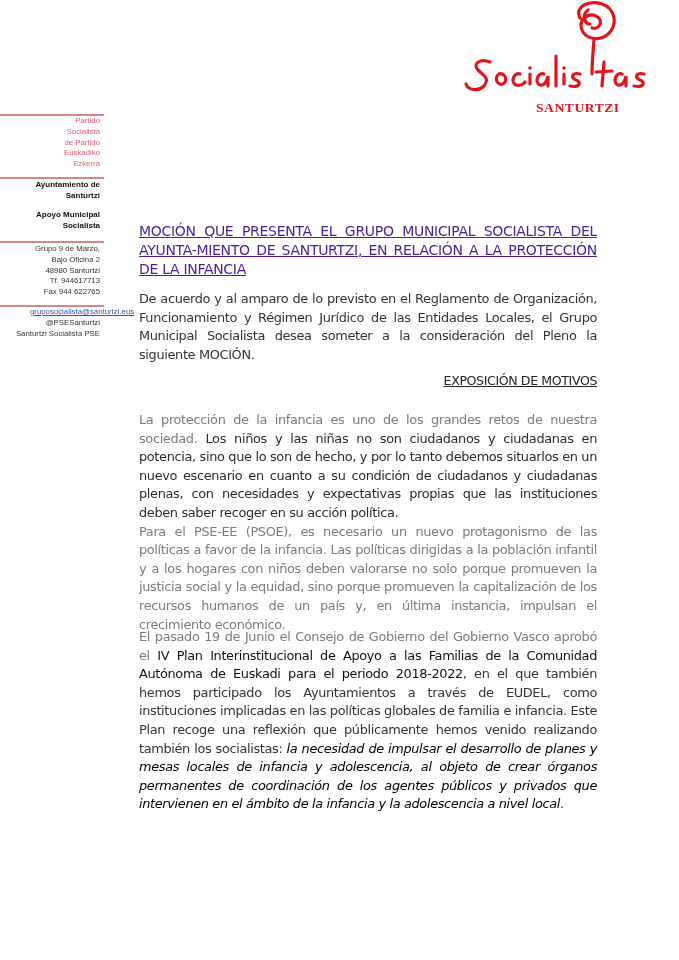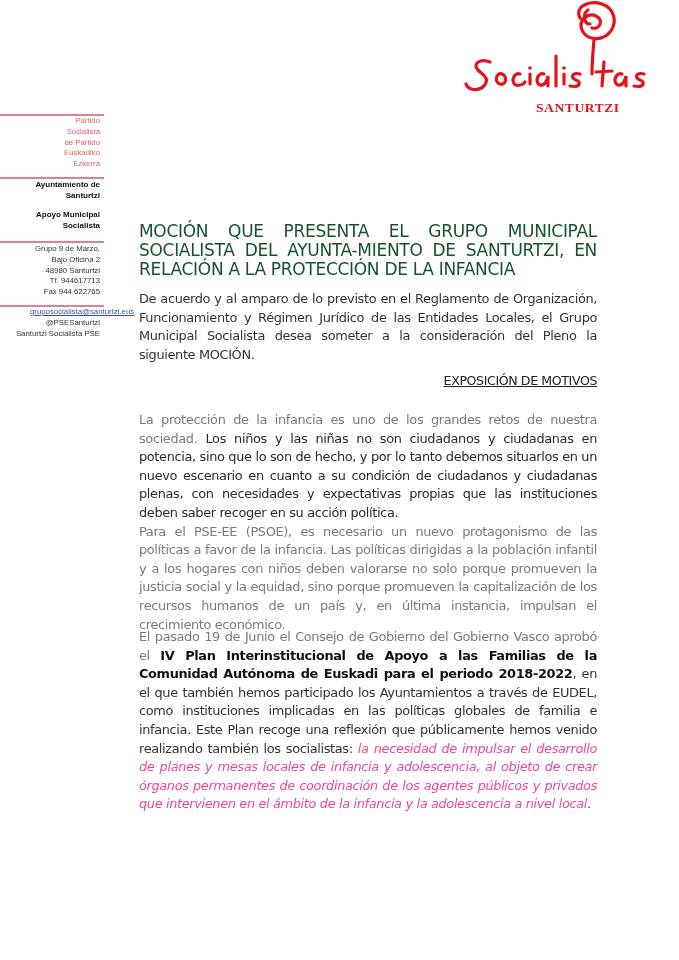--- a/index.html
+++ b/index.html
@@ -13,30 +13,30 @@
     
     .sidebar { position: absolute; left: 0; top: 0; width: 104px; }
     .rule { position: absolute; left: 0; width: 104px; height: 2px; background: #d8848c; }
     .sb-block { position: absolute; right: 4px; width: 104px; text-align: right; font-size: 7.8px; line-height: 10.8px; color: #333; }
     .sb-red { color: #e0606a; }
     .sb-bold { font-weight: bold; color: #111; font-size: 8px; }
     .sb-link { color: #3b4fb0; text-decoration: underline; padding-left: 34px; }
 
     
     .main { position: absolute; left: 139px; width: 458px; font-family: "DejaVu Sans", sans-serif; text-align: right; }
-    .title { top: 222px; font-size: 17px; line-height: 19px; color: #14532d; letter-spacing: -0.3px; text-align: justify; text-align-last: left; }
+    .title { top: 222px; font-size: 14px; line-height: 19px; color: #4c1d95; letter-spacing: -0.3px; text-align: justify; text-align-last: left; text-decoration: underline; }
     .para { font-size: 12.9px; line-height: 18.6px; color: #333; text-align: justify; letter-spacing: -0.35px; }
     .p1 { top: 290px; }
     .heading { top: 372px; font-size: 12.6px; line-height: 18px; color: #222; text-decoration: underline; letter-spacing: -0.4px; }
     .p2 { top: 411px; }
     .gray { color: #7b7b7b; }
     .dark { color: #2b2b2b; }
     .p3 { top: 628px; }
-    .bold { font-weight: bold; color: #111; margin-top: 12px; }
-    .ital { font-style: italic; color: #ec4899; }
+    .bold { font-weight: normal; color: #111; margin-top: 12px; }
+    .ital { font-style: italic; color: #000000; }
   </style>
 </head>
 <body>
 
 <div class="logo">
   <svg width="190" height="100" viewBox="0 0 190 100">
     <g fill="none" stroke="#e3131b" stroke-width="3.2" stroke-linecap="round">
 
       <path d="M118 18 C112 6 128 0 140 4 C152 8 156 22 148 32 C140 42 124 40 120 30 C116 20 126 12 134 16 C142 20 138 30 130 28"></path>
       <path d="M126 10 C120 14 122 24 128 24"></path>

